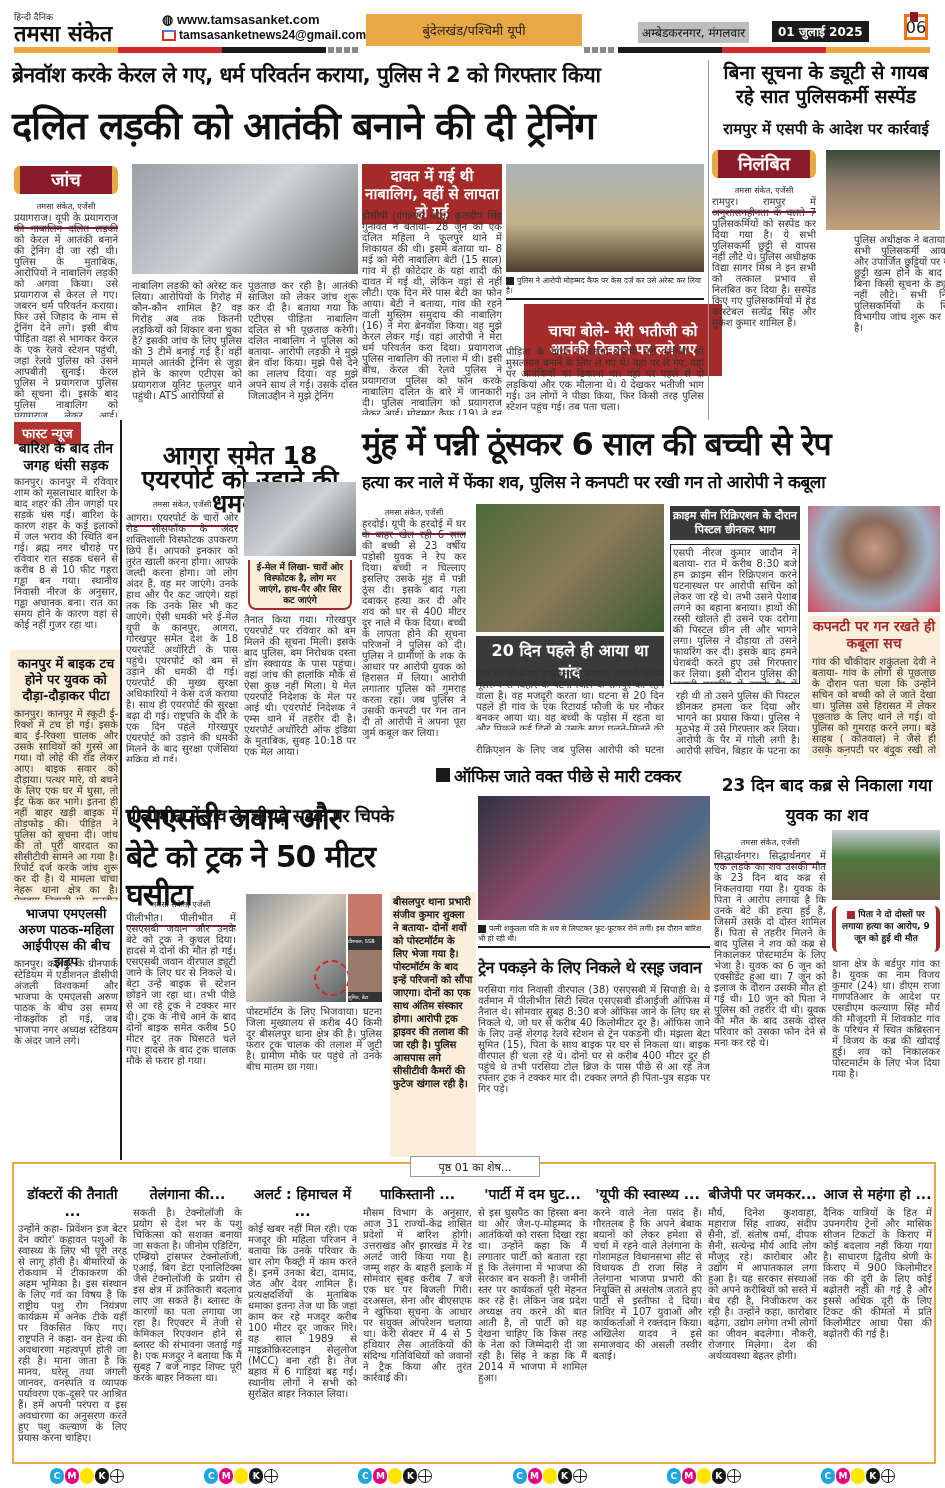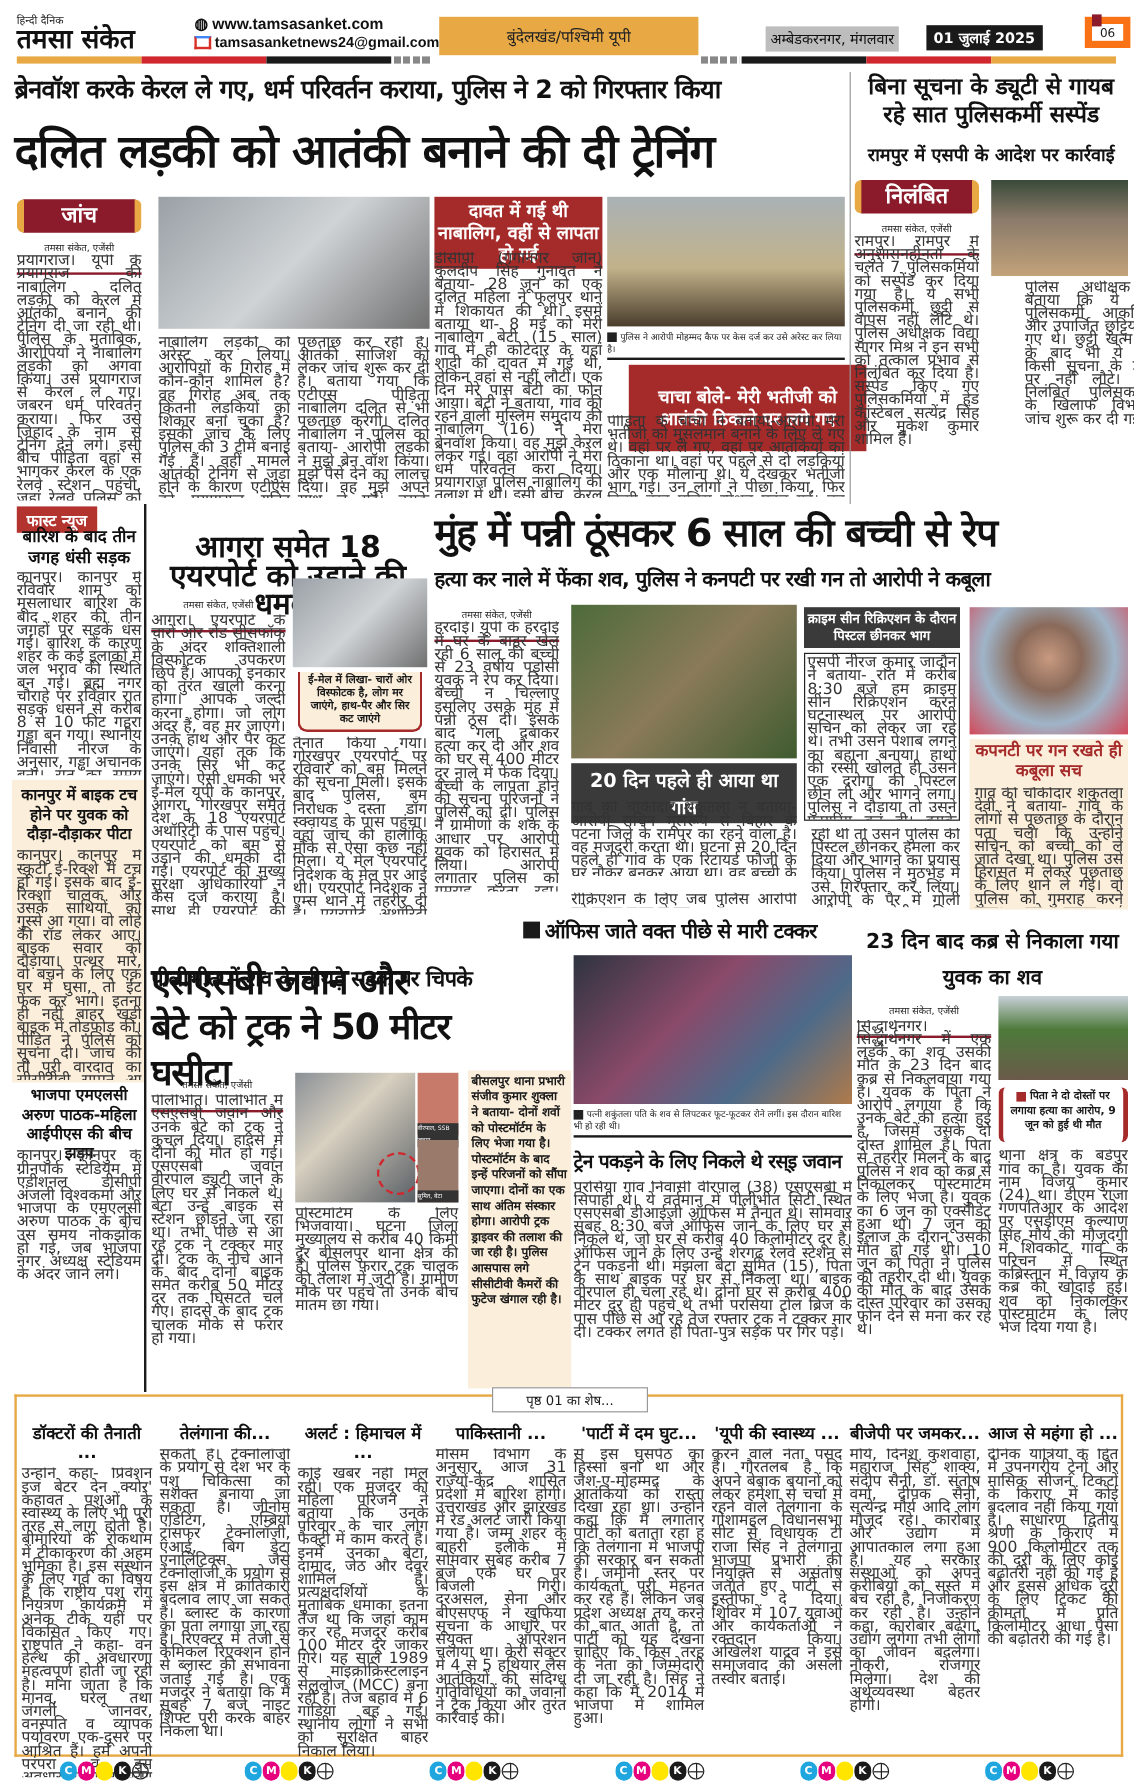--- a/index.html
+++ b/index.html
@@ -8,29 +8,29 @@
 .masthead-brand{left:14px;top:10px;width:140px}
 .brand-small{font-size:9px;color:#222}
 .brand-big{font-size:22px;font-weight:bold;line-height:22px;color:#111}
 .web{left:162px;top:12px;font-size:13px;font-weight:bold;color:#111;font-family:"Liberation Sans",sans-serif}
 .mail{left:162px;top:28px;font-size:12px;font-weight:bold;color:#111;font-family:"Liberation Sans",sans-serif}
 .gmail-icon{display:inline-block;width:14px;height:11px;border:2px solid #d93025;border-top-color:#4285f4;margin-right:3px;vertical-align:middle}
 .strip{height:6px;top:47px}
 .section-tab{left:366px;top:14px;width:108px;height:32px;background:#e8a945;font-size:13px;color:#222;display:flex;align-items:center;justify-content:center}
 .dateline{left:638px;top:22px;font-size:12px;background:#bdbdbd;padding:2px 4px;color:#111}
 .datebox{left:772px;top:21px;font-size:12px;background:#1a1a1a;color:#fff;padding:2px 6px;font-weight:bold}
-.pagebox{left:904px;top:14px;width:38px;height:26px;border:6px solid #f97316;font-size:10px;display:flex;align-items:flex-end;justify-content:center}
+.pagebox{left:904px;top:14px;width:24px;height:26px;border:3px solid #f97316;font-size:16px;display:flex;align-items:flex-end;justify-content:center}
 .pageflag{left:910px;top:12px;width:8px;height:10px;background:#8b1a2b}
 .h-kicker{font-size:21px;font-weight:bold;color:#111;letter-spacing:-0.5px}
 .h-main{font-size:38px;font-weight:bold;color:#111;letter-spacing:-1px;line-height:44px}
 .h-side{font-size:19px;font-weight:bold;line-height:24px;color:#111;text-align:center}
 .h-sub{font-size:15px;font-weight:bold;color:#111;text-align:center}
 .badge{background:#8b1a2b;color:#fff;font-weight:bold;text-align:center;border-radius:6px;border-left:6px solid #e8a945;border-right:6px solid #e8a945;font-size:18px;height:28px;line-height:28px}
 .byline{font-size:8px;color:#222;border-bottom:2px solid #8b1a2b;padding-bottom:16px;text-align:center}
-.body{font-size:13px;line-height:11px;color:#333;text-align:justify}
+.body{font-size:10px;line-height:11px;color:#333;text-align:justify}
 .photo{background:#6b6b6b;overflow:hidden}
 .photo.green{background:linear-gradient(135deg,#4d6b3a,#8a7a5a 50%,#3f5b2f)}
 .photo.grey{background:linear-gradient(135deg,#9aa0a6,#cfd3d6 50%,#707070)}
 .photo.police{background:linear-gradient(180deg,#aab2b5 0%,#c2b28a 55%,#4a3d2d 100%)}
 .photo.women{background:linear-gradient(135deg,#2e3440,#8a4a6a 40%,#4d6a8a 70%,#b07a4a)}
 .photo.girl{background:radial-gradient(circle at 50% 40%,#c89a80 0%,#8a6a5a 30%,#9fb4c8 60%,#d24a5a 100%)}
 .photo.truck{background:linear-gradient(135deg,#8a9096,#d8d0c0 40%,#5a6066)}
 .photo.crowd{background:linear-gradient(180deg,#c8d0d8,#4d7a3a 40%,#6a5a4a)}
 .photo.sp{background:linear-gradient(180deg,#3a4a3a,#8a7a6a 40%,#c2a27a)}
 .cap{font-size:7.5px;color:#222;line-height:10px}

